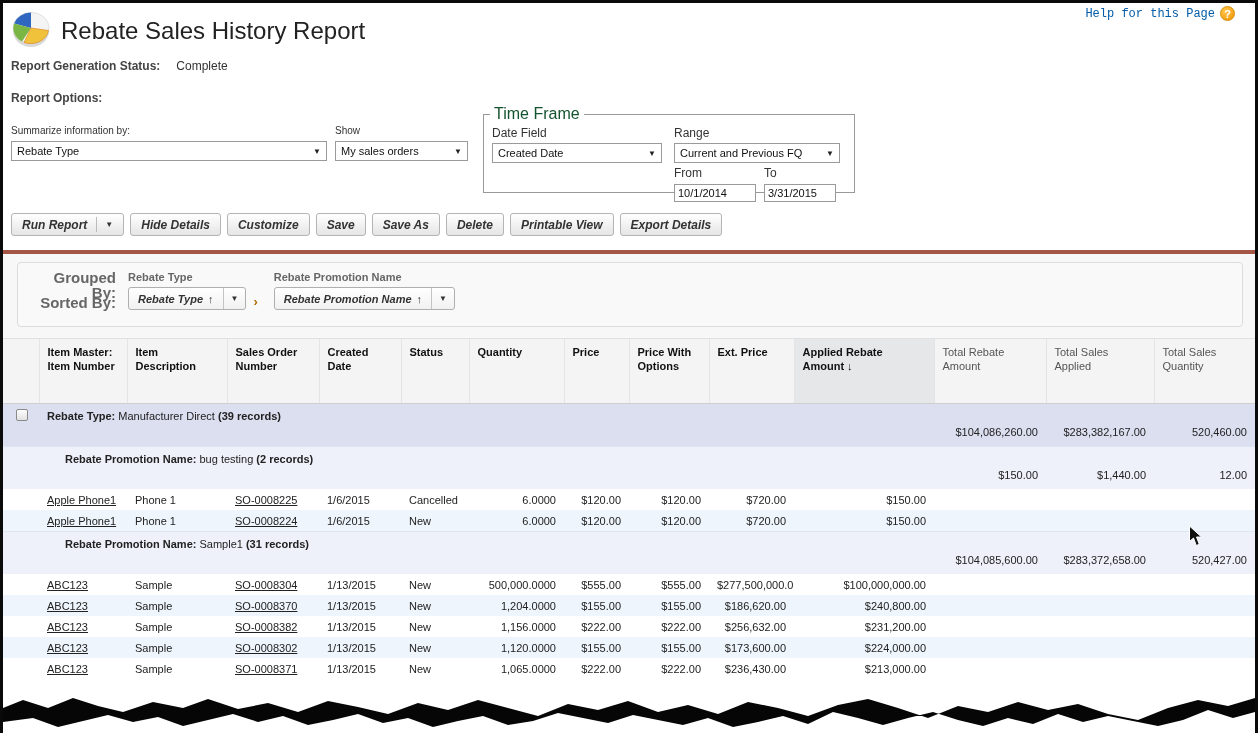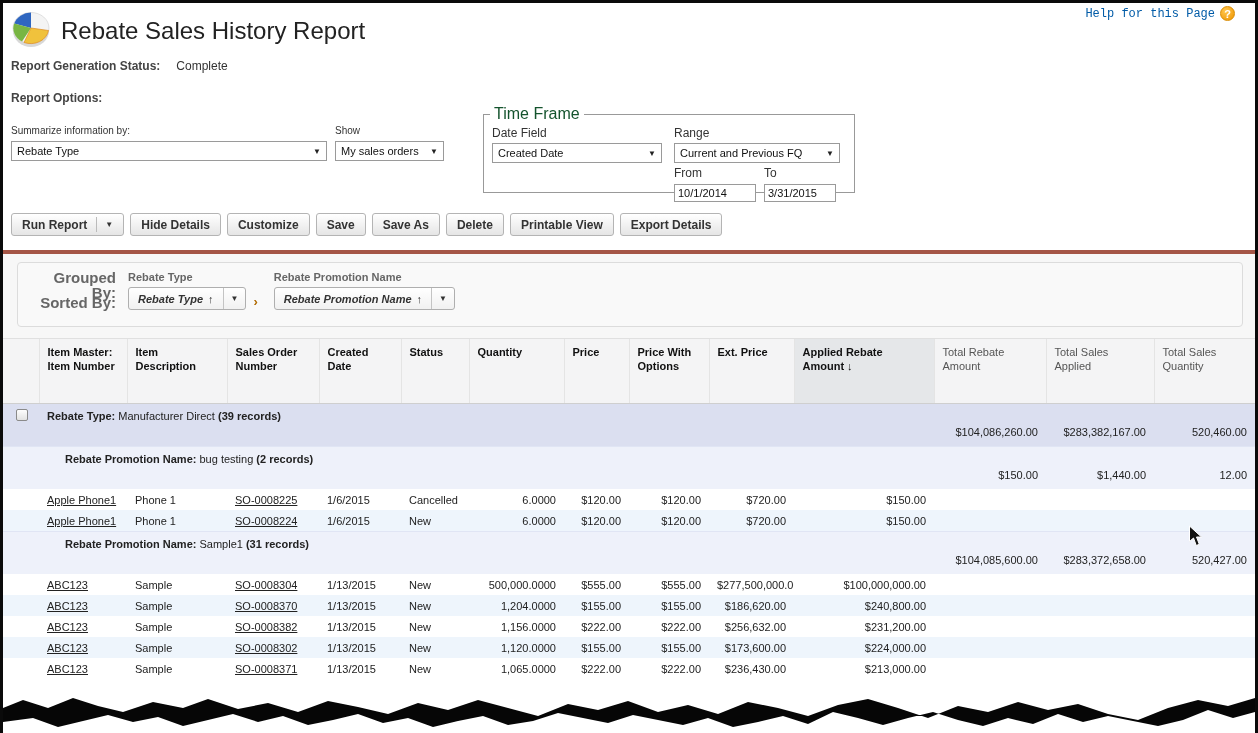--- a/index.html
+++ b/index.html
@@ -27,42 +27,42 @@
   .options-label{position:absolute;top:88px;left:8px;font-size:12px;font-weight:bold;color:#444;}
 
   
   .f-label{font-size:10px;color:#333;}
   .sum-label{position:absolute;left:8px;top:122px;}
   .show-label{position:absolute;left:332px;top:122px;}
   .sel{height:20px;border:1px solid #9a9a9a;background:#fff;font-size:11px;color:#111;
     display:flex;align-items:center;justify-content:space-between;padding:0 5px;cursor:pointer;}
   .sel .caret{font-size:8px;color:#222;margin-left:6px;}
   .sum-sel{position:absolute;left:8px;top:138px;width:316px;}
-  .show-sel{position:absolute;left:332px;top:138px;width:109px;}
+  .show-sel{position:absolute;left:332px;top:138px;width:133px;}
 
   fieldset.tf{position:absolute;left:480px;top:102px;width:372px;height:88px;margin:0;
     border:1px solid #999;background:#fff;padding:2px 8px 0 8px;}
   fieldset.tf legend{font-size:16px;font-weight:normal;color:#14532d;padding:0 4px;margin-left:-2px;}
   .tf-grid{display:flex;}
   .tf-col1{width:182px;}
   .tf-col2{width:168px;}
   .tf-lab{font-size:12px;color:#333;margin:1px 0 3px;}
   .tf-sel{width:170px;}
   .tf-sel2{width:166px;}
   .fromto{display:flex;margin-top:2px;}
   .ft-item{margin-right:8px;}
   .ft-input{height:18px;border:1px solid #9a9a9a;font-size:11px;padding:0 3px;
     font-family:"Liberation Sans",sans-serif;color:#111;}
   .ft-from{width:82px;} .ft-to{width:72px;}
 
   
   .toolbar{position:absolute;left:8px;top:210px;display:flex;gap:6px;}
   .btn{height:23px;padding:0 10px;display:inline-flex;align-items:center;cursor:pointer;
     font-size:12px;font-weight:bold;color:#333;background:linear-gradient(#ffffff,#e5e5e5);
-    border:1px solid #b4b4b4;border-radius:3px;white-space:nowrap;}
+    border:1px solid #b4b4b4;border-radius:3px;white-space:nowrap;font-style:italic;}
   .btn .btn-caret{font-size:8px;color:#333;border-left:1px solid #bbb;margin-left:9px;padding-left:8px;height:15px;line-height:15px;}
 
   
   .divider{position:absolute;left:0;top:247px;width:100%;height:4px;background:var(--divider);}
   .grayband{position:absolute;left:0;top:251px;width:100%;height:85px;background:#f7f7f7;border-bottom:1px solid #e0e0e0;}
   .sg-panel{position:absolute;left:14px;top:259px;width:1226px;height:65px;background:#f9f9f9;
     border:1px solid #dcdcdc;border-radius:4px;}
   .sg{display:flex;align-items:flex-start;padding:7px 0 0 12px;}
   .sg-labels{width:86px;text-align:right;font-size:15px;font-weight:bold;color:#666;}
   .sg-lab1{height:20px;line-height:15px;}

